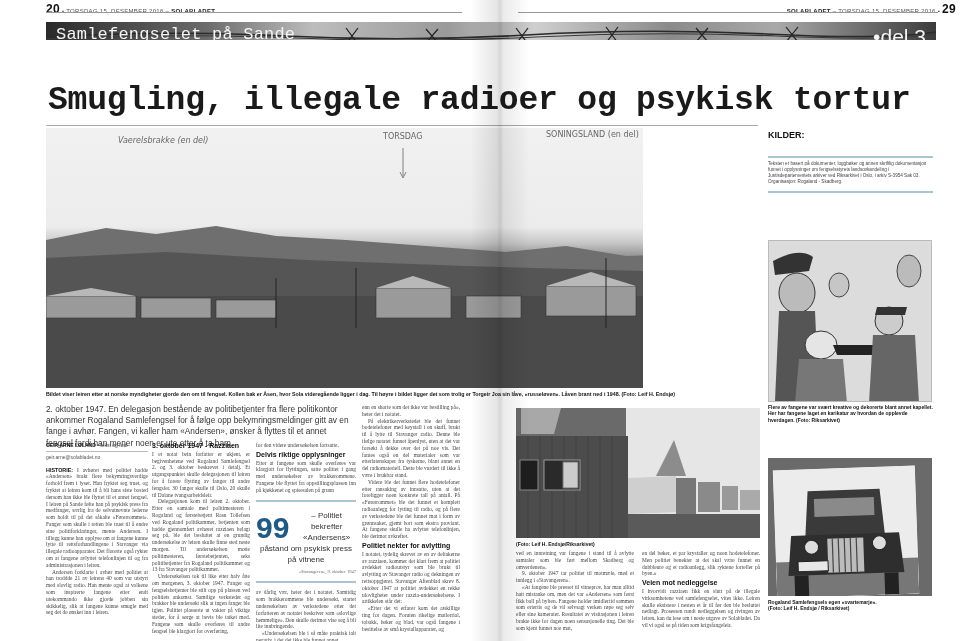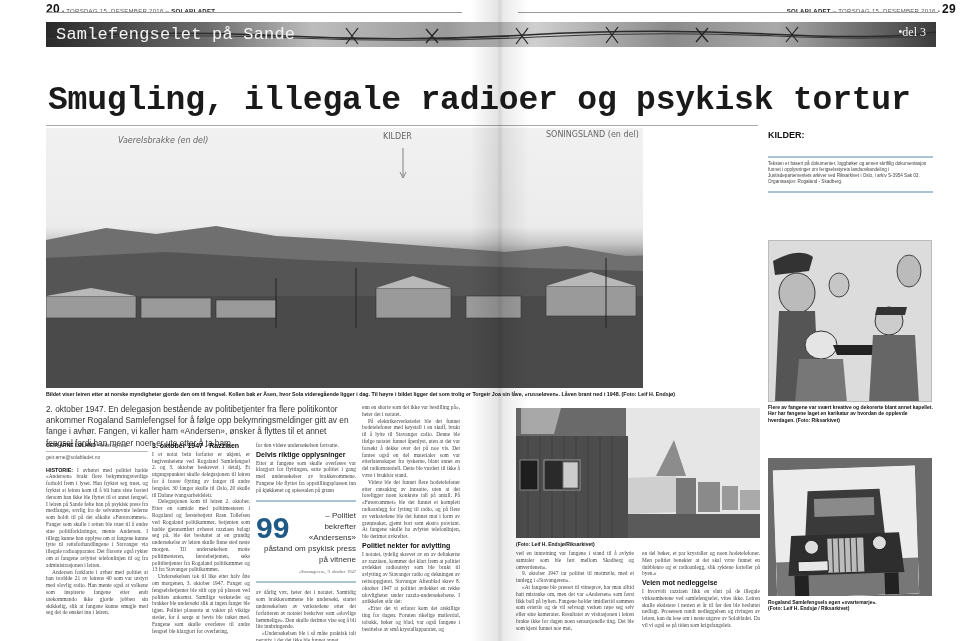--- a/index.html
+++ b/index.html
@@ -11,26 +11,26 @@
     background: linear-gradient(90deg, rgba(255,255,255,0) 0%, rgba(0,0,0,0.10) 45%, rgba(0,0,0,0.16) 50%, rgba(0,0,0,0.08) 56%, rgba(255,255,255,0) 100%);
     pointer-events: none; z-index: 5; }
 
   .folio { position: absolute; top: 2px; font-family: "Liberation Sans", sans-serif; font-size: 6px; color: #555; letter-spacing: 0.3px; }
   .folio b { color: #111; font-size: 12px; }
   .folio .pub { font-weight: bold; color: #222; }
   .folio-left { left: 46px; }
   .folio-right { right: 24px; }
   .folio-rule { position: absolute; top: 12px; height: 1px; background: #999; }
 
-  .banner { position: absolute; top: 22px; left: 46px; width: 890px; height: 25px;
+  .banner { position: absolute; top: 22px; left: 46px; width: 890px; height: 18px;
     background: linear-gradient(90deg, #2a2a2a 0%, #6b6b6b 18%, #bdbdbd 30%, #9a9a9a 45%, #cfcfcf 55%, #8a8a8a 70%, #a9a9a9 82%, #3b3b3b 100%);
     overflow: hidden; }
   .banner svg { position: absolute; left: 0; top: 0; }
   .banner-title { position: absolute; left: 10px; top: 3px; font-family: "Liberation Mono", monospace; font-size: 17px; color: #f4f4f4; letter-spacing: 0.2px; }
-  .banner-part { position: absolute; right: 10px; top: 3px; font-family: Liberation Serif, serif; font-size: 12px; color: #f4f4f4; }
+  .banner-part { position: absolute; right: 10px; top: 3px; font-family: Liberation Sans, sans-serif; font-size: 21px; color: #f4f4f4; }
 
   .headline { position: absolute; top: 82px; left: 48px; font-family: "Liberation Mono", monospace; font-weight: bold; font-size: 33px; letter-spacing: -0.2px; color: #1a1a1a; white-space: nowrap; }
   .headline-rule { position: absolute; left: 46px; top: 125px; width: 712px; height: 1px; background: #aaa; }
 
   .main-photo { position: absolute; left: 46px; top: 128px; width: 597px; height: 260px; overflow: hidden;
     background: linear-gradient(180deg, #f1f1f1 0%, #ececec 38%, #c8c8c8 44%, #7a7a7a 52%, #5e5e5e 58%, #7c7c7c 68%, #4d4d4d 80%, #3d3d3d 100%); }
   .main-photo .hand { position: absolute; font-family: "DejaVu Sans", sans-serif; font-size: 8px; color: #666; font-style: italic; }
   .caption-main { position: absolute; left: 46px; top: 391px; width: 716px; font-family: "Liberation Sans", sans-serif; font-weight: bold; font-size: 5.3px; color: #111; white-space: nowrap; }
 
   .lede { position: absolute; left: 46px; top: 404px; width: 306px; font-family: "Liberation Sans", sans-serif; font-size: 8.3px; line-height: 11.2px; color: #333; }
@@ -40,21 +40,21 @@
   .col p.noindent { text-indent: 0; }
   .col .sub { font-family: "Liberation Sans", sans-serif; font-weight: bold; font-size: 7px; color: #111; margin: 3px 0 1px 0; text-indent: 0; }
   .col .lead-in { font-family: "Liberation Sans", sans-serif; font-weight: bold; color: #111; }
 
   .byline { font-family: "Liberation Sans", sans-serif; font-size: 5px; color: #444; border-bottom: 1px solid #bbb; padding-bottom: 2px; margin-bottom: 2px; }
   .byline b { color: #111; }
   .email { font-family: "Liberation Sans", sans-serif; font-size: 5px; color: #555; margin-bottom: 6px; }
 
   .quote-box { border-top: 2px solid #a9c5d4; border-bottom: 2px solid #a9c5d4; padding: 8px 0 6px 0; margin: 6px 0; }
   .quote-mark { font-family: "Liberation Sans", sans-serif; font-weight: bold; font-size: 30px; color: #1f5a86; line-height: 20px; float: left; margin-right: 8px; margin-top: 8px; }
-  .quote-text { font-family: "Liberation Sans", sans-serif; font-size: 8px; line-height: 11px; color: #333; text-align: right; }
+  .quote-text { font-family: "Liberation Sans", sans-serif; font-size: 8px; line-height: 11px; color: #333; text-align: center; }
   .quote-src { clear: both; text-align: right; font-size: 4.5px; color: #666; margin-top: 4px; }
 
   .kilder { position: absolute; left: 768px; top: 130px; width: 165px; }
   .kilder-title { font-family: "Liberation Sans", sans-serif; font-weight: bold; font-size: 9px; color: #111; border-bottom: 2px solid #a9c5d4; padding-bottom: 16px; }
   .kilder-text { font-family: "Liberation Sans", sans-serif; font-size: 4.6px; line-height: 6px; color: #444; padding: 3px 0 6px 0; border-bottom: 2px solid #a9c5d4; }
 
   .photo-sketch { position: absolute; left: 768px; top: 240px; width: 164px; height: 162px; border: 1px solid #bbb; overflow: hidden;
     background: radial-gradient(ellipse at 30% 40%, #d8d8d8 0%, #bcbcbc 30%, #8a8a8a 60%, #e6e6e6 100%); }
   .caption-sketch { position: absolute; left: 768px; top: 404px; width: 166px; font-family: "Liberation Sans", sans-serif; font-weight: bold; font-size: 5px; line-height: 6.4px; color: #111; }
 
@@ -125,21 +125,21 @@
       </g>
       <g stroke="#222" stroke-width="1">
           <line x1="560" y1="130" x2="560" y2="200"></line>
           <line x1="310" y1="140" x2="310" y2="200"></line>
           <line x1="230" y1="150" x2="230" y2="200"></line>
         </g>
       <line x1="357" y1="20" x2="357" y2="48" stroke="#666" stroke-width="0.8"></line>
       <path d="M354 44 L357 50 L360 44" stroke="#666" fill="none" stroke-width="0.8"></path>
     </svg>
     <div class="hand" style="left:72px;top:8px;">Vaerelsbrakke (en del)</div>
-    <div class="hand" style="left:337px;top:4px;font-style:normal;">KILDER</div>
+    <div class="hand" style="left:337px;top:4px;font-style:normal;">TORSDAG</div>
     <div class="hand" style="left:500px;top:2px;font-style:normal;">SONINGSLAND (en del)</div>
   </div>
   <div class="caption-main">Bildet viser leiren etter at norske myndigheter gjorde den om til fengsel. Kollen bak er Åsen, hvor Sola videregående ligger i dag. Til høyre i bildet ligger det som trolig er Torgeir Joa sin låve, «russeløven». Låven brant ned i 1948. (Foto: Leif H. Endsjø)</div>
 
   <div class="lede">2. oktober 1947. En delegasjon bestående av politibetjenter fra flere politikontor ankommer Rogaland Samlefengsel for å følge opp bekymringsmeldinger gitt av en fange i avhør. Fangen, vi kaller ham «Andersen», ønsker å flyttes til et annet fengsel fordi han mener noen er ute etter å ta ham.</div>
 
   <div class="col" style="left:46px;top:442px;width:102px;">
     <div class="byline">
       <b>GEIR ARNE LØLAND</b> • <span>tekst og foto</span>
     </div>

